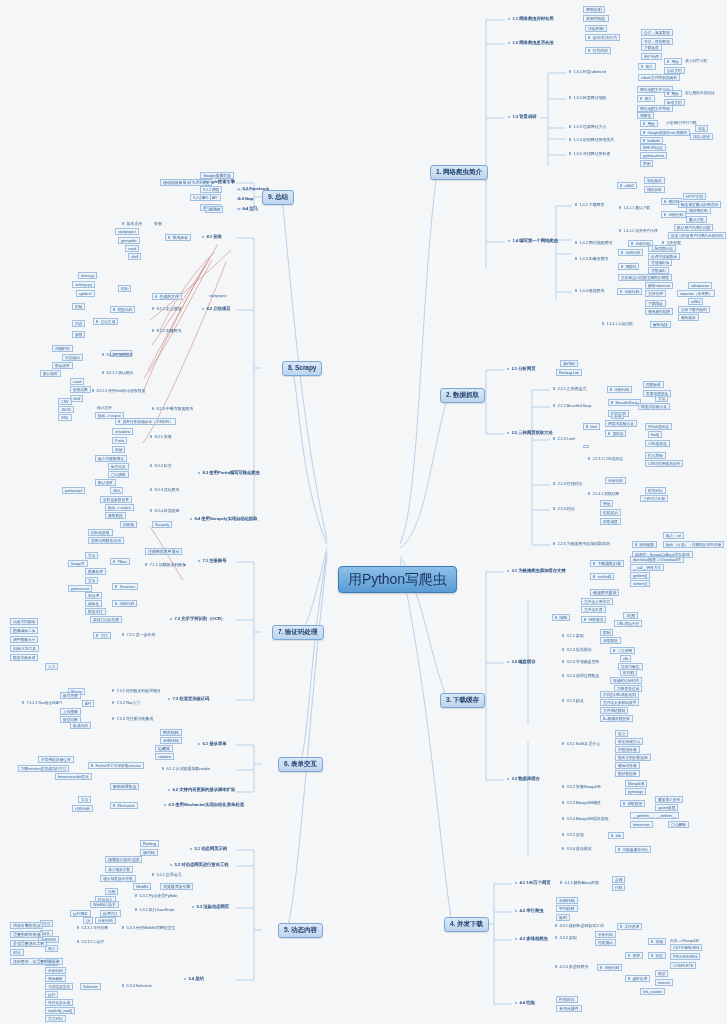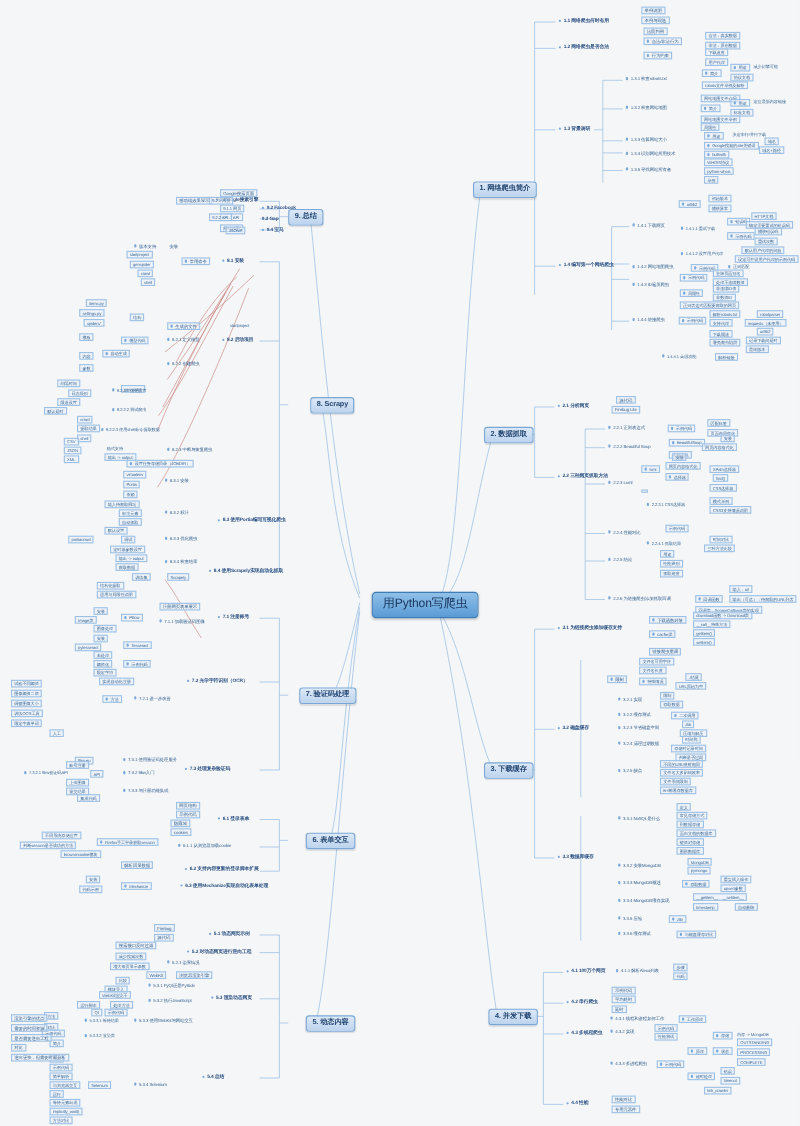--- a/index.html
+++ b/index.html
@@ -18,23 +18,24 @@
     color:#2d4a73;
     line-height:1.05;
     letter-spacing:-0.1px;
   }
   
   .root{
     background:linear-gradient(#8fc0e8,#5a9bd5);
     border:1px solid #3f7cb6;
     border-radius:4px;
     color:#18355c;
-    font-size:11px;
+    font-size:14px;
     padding:5px 9px;
     box-shadow:0 1px 2px rgba(0,0,0,.18);
+    margin-top:28px;
   }
   
   .lvl1{
     background:linear-gradient(#dbe8f7,#bdd4ee);
     border:1px solid #7ba7d6;
     border-radius:3px;
     font-size:6.6px;
     font-weight:bold;
     padding:3px 5px;
     color:#234570;

